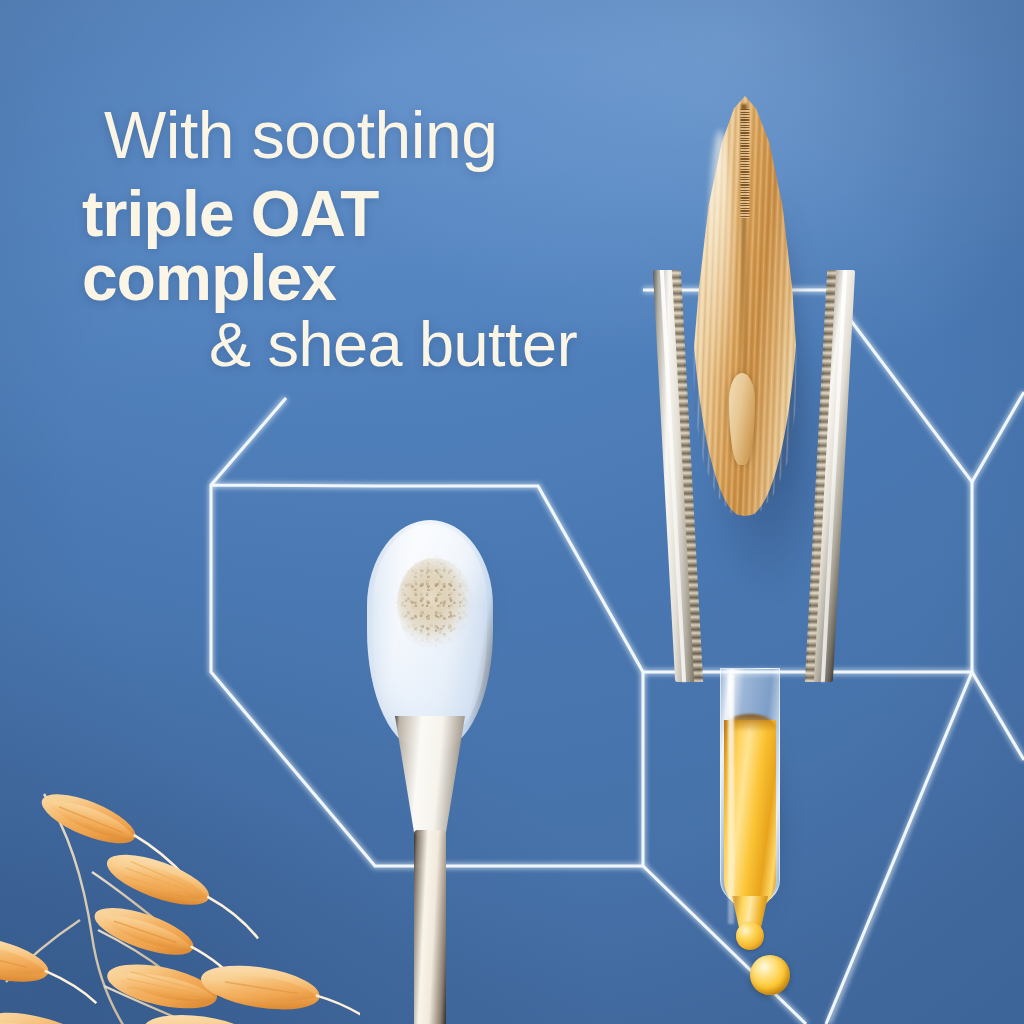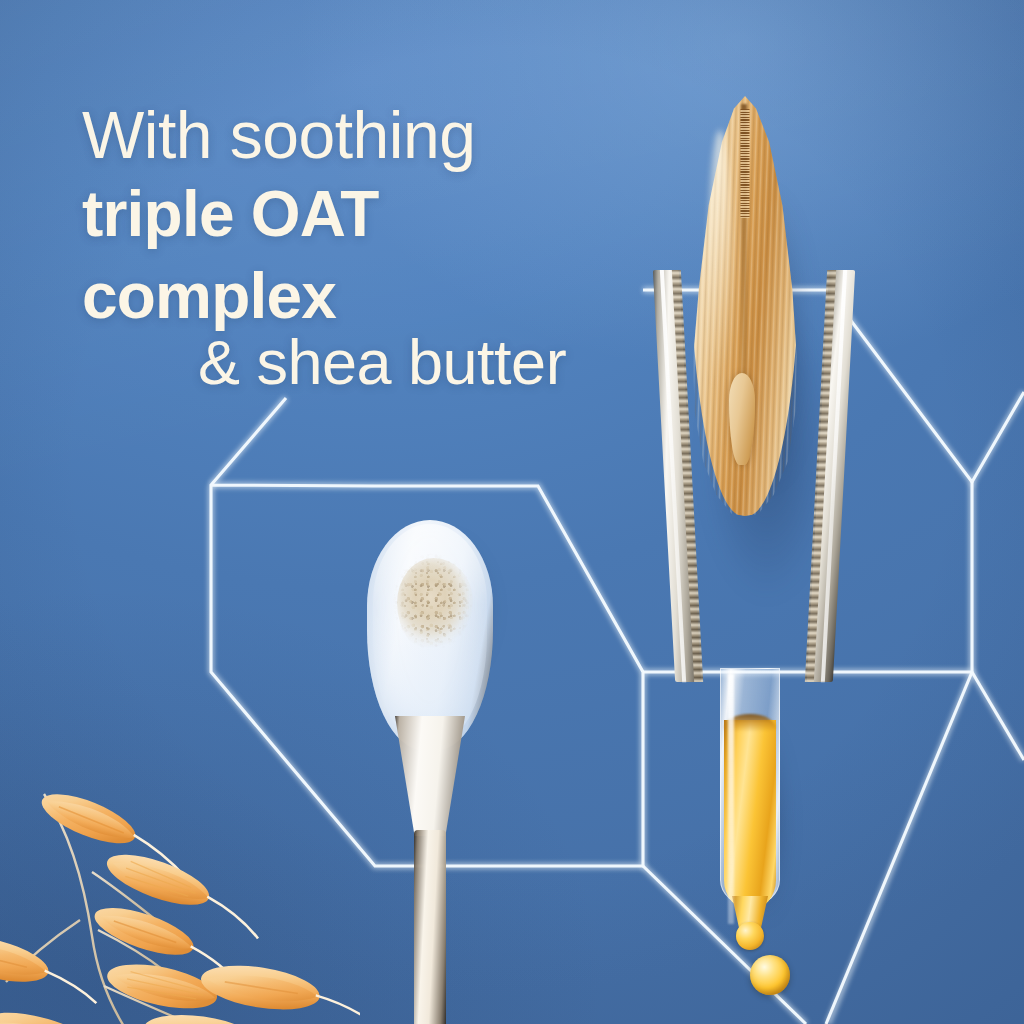--- a/index.html
+++ b/index.html
@@ -69,25 +69,25 @@
     left: 82px;
     top: 104px;
     width: 600px;
     color: #fbf5e6;
     line-height: 0.96;
     letter-spacing: -0.5px;
     text-shadow: 0 2px 9px rgba(30,58,100,0.26);
     z-index: 40;
   }
   .hl-line { display: block; white-space: nowrap; }
-  .hl-reg { font-weight: 400; font-size: 64px; }
+  .hl-reg { font-weight: 400; font-size: 64px; margin-left: 22px; }
   .hl-bold { font-weight: 700; font-size: 64px; letter-spacing: -0.8px; }
   .hl-1 { font-size: 66px; }
   .hl-2 { margin-top: 17px; }
-  .hl-3 { margin-top: 20px; }
+  .hl-3 { margin-top: 2px; }
   .hl-4 { margin-top: 5px; font-size: 63px; text-align: center; }
 
   
   .spoon {
     position: absolute;
     left: 355px;
     top: 520px;
     width: 150px;
     height: 510px;
     z-index: 22;

